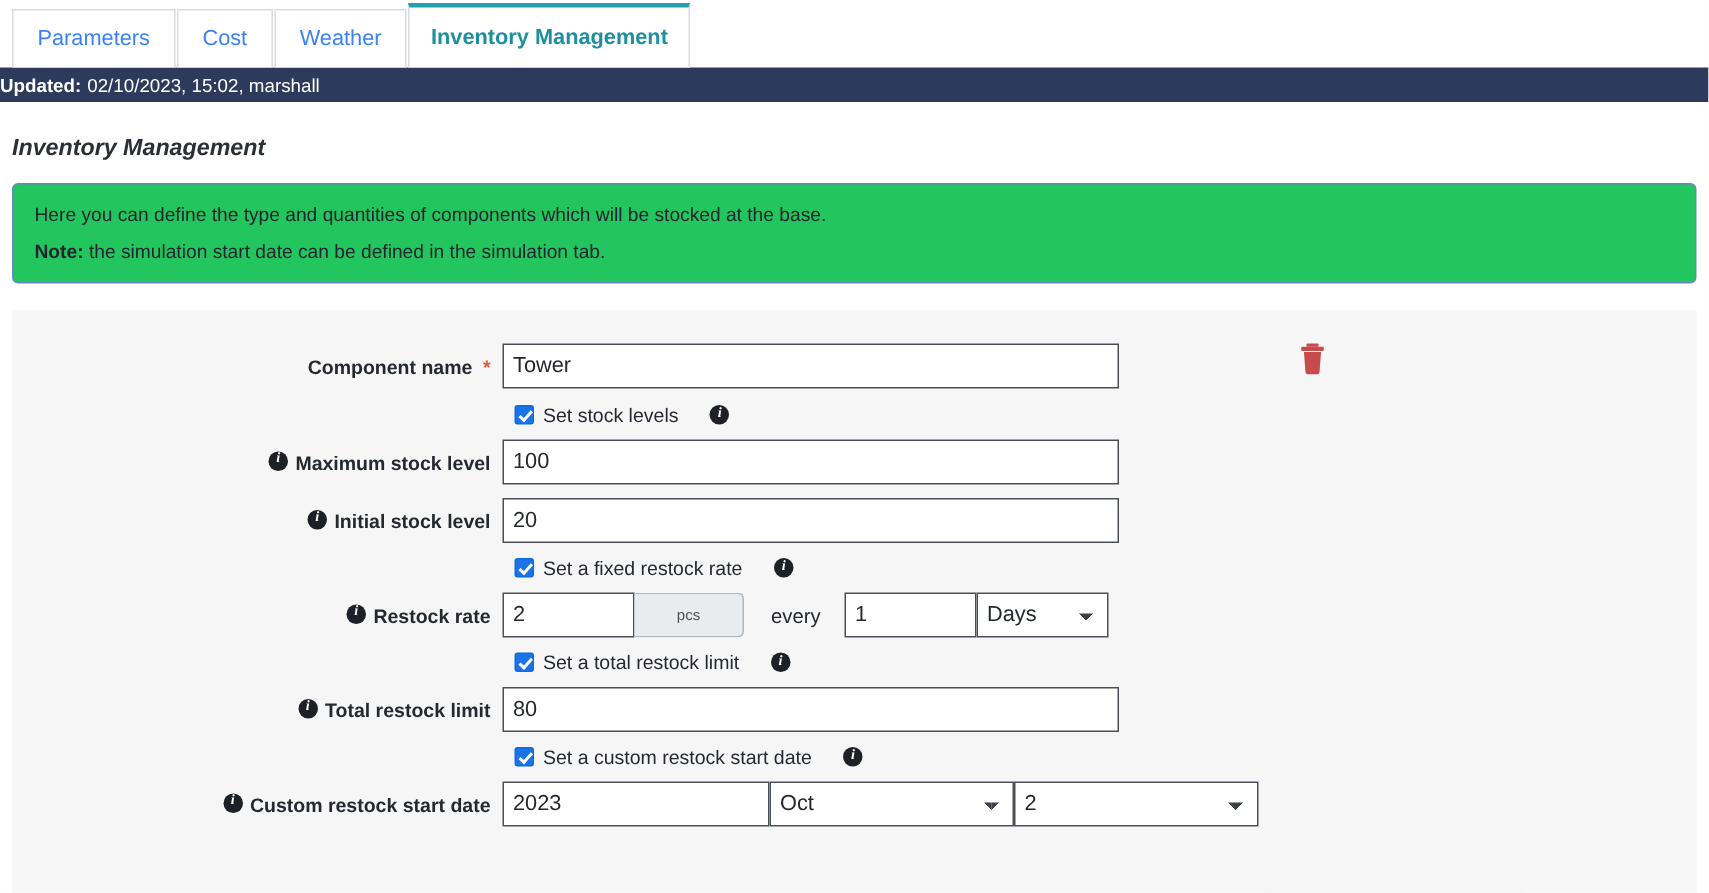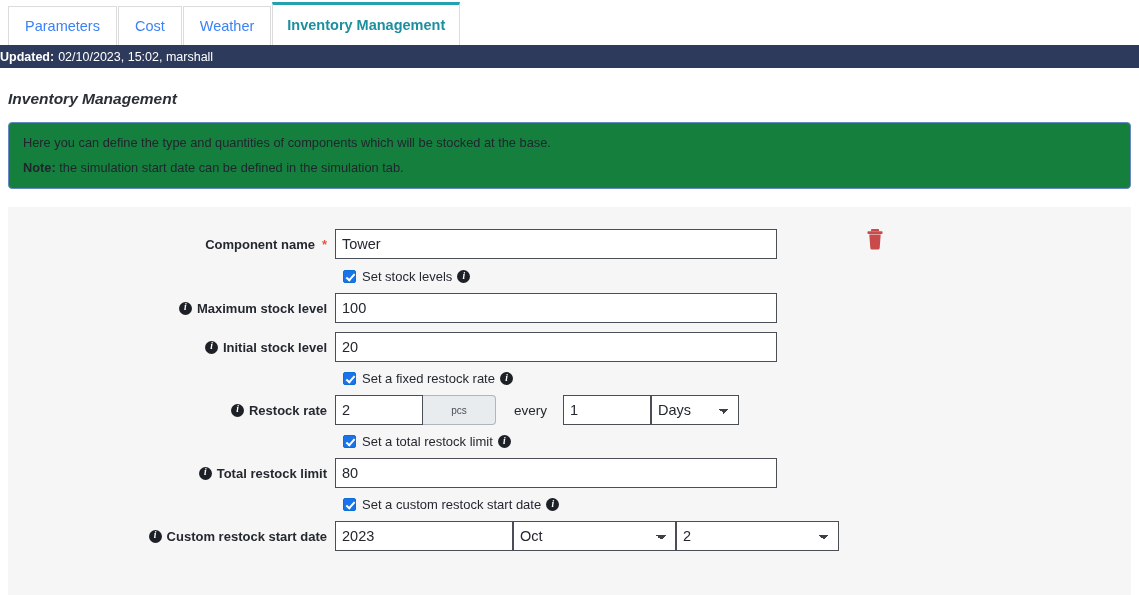--- a/index.html
+++ b/index.html
@@ -58,21 +58,21 @@
     margin: 22px 0 0 8px;
     font-size: 15.5px;
     font-style: italic;
     font-weight: bold;
     color: #2b2f36;
   }
 
   
   .infobox {
     margin: 14px 8px 0 8px;
-    background: #15803d;
+    background: #22c55e;
     border: 1px solid #6b86c4;
     border-radius: 4px;
     padding: 12px 14px 13px 14px;
     font-size: 12.8px;
     color: #20252e;
   }
   .infobox .line1 { margin-bottom: 10px; }
   .infobox b { font-weight: bold; }
 
   
@@ -94,21 +94,20 @@
   .lcol {
     width: 327px;
     text-align: right;
     padding-right: 8px;
     font-size: 13px;
     font-weight: bold;
     color: #24282f;
     white-space: nowrap;
     display: flex;
     justify-content: flex-end;
-    align-items: center;
     gap: 5px;
   }
   .rcol { display: flex; align-items: center; }
 
   
   .iicon {
     display: inline-flex;
     align-items: center;
     justify-content: center;
     width: 13px; height: 13px;
@@ -128,21 +127,21 @@
   input.txt, select.sel {
     height: 30px;
     border: 1px solid #4a4f57;
     background: #ffffff;
     font-size: 14.5px;
     color: #23272e;
     padding: 0 6px;
     font-family: "Liberation Sans", sans-serif;
     border-radius: 0;
   }
-  .w-wide { width: 442px; }
+  .w-wide { width: 411px; }
   .w-num  { width: 88px; }
   .w-num2 { width: 88px; }
   .addon {
     height: 30px;
     min-width: 73px;
     border: 1px solid #adb5bd;
     border-left: none;
     border-radius: 0 4px 4px 0;
     background: #e9ecef;
     color: #4a5058;
@@ -175,21 +174,21 @@
   .cbrow {
     display: flex;
     align-items: center;
     margin-left: 335px;
     margin-bottom: 9px;
     margin-top: 2px;
     gap: 6px;
     font-size: 13px;
     color: #24282f;
   }
-  .cbrow .cbl { display: flex; align-items: center; gap: 5px; }
+  .cbrow .cbl { display: flex; align-items: center; gap: 21px; }
   input.cb {
     -webkit-appearance: none;
     appearance: none;
     width: 13px; height: 13px;
     border: 1px solid #0a6fd8;
     background: #1a73e8;
     border-radius: 2px;
     position: relative;
     margin: 0;
     cursor: pointer;

